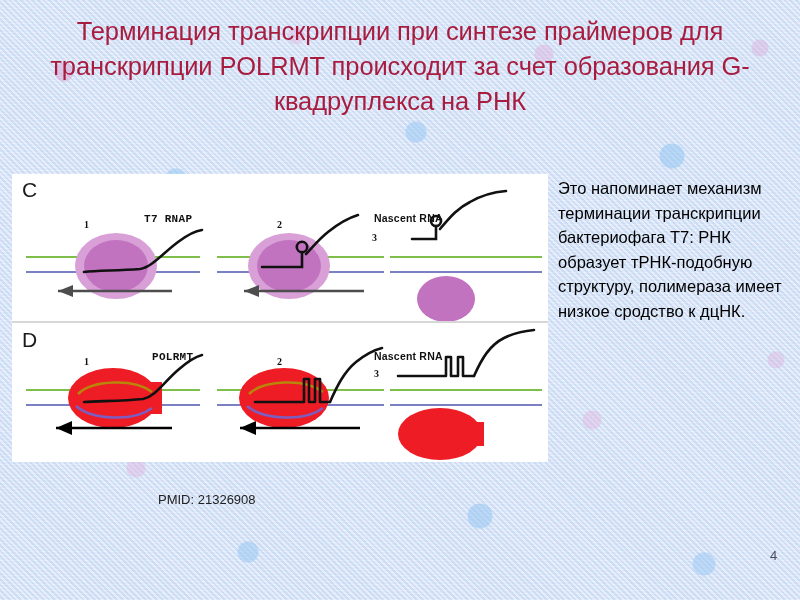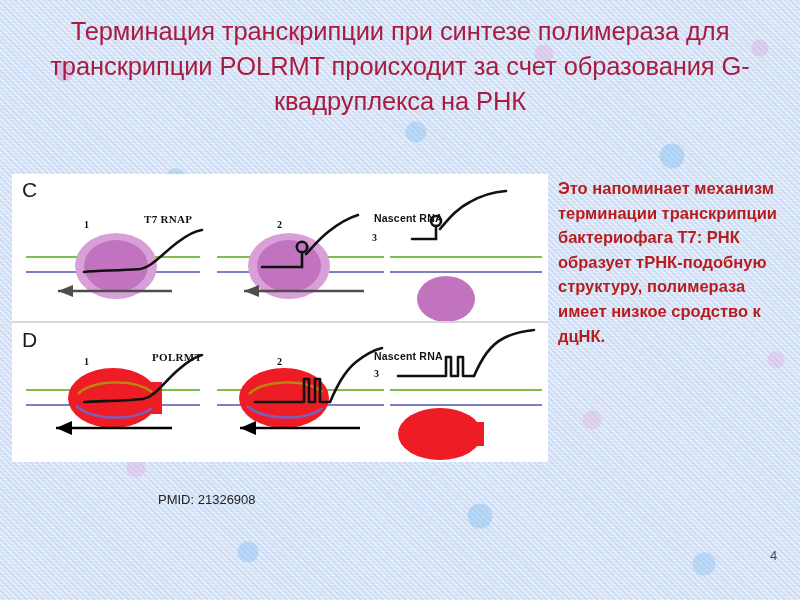--- a/index.html
+++ b/index.html
@@ -74,38 +74,38 @@
   }
   .step-num {
     position: absolute;
     font-size: 10px; font-weight: 700; color: #111;
     font-family: "Liberation Serif", serif;
   }
   .enz-label {
     position: absolute;
     font-size: 11px; font-weight: 700; color: #111;
     letter-spacing: .3px;
-    font-family: Liberation Serif, serif;
+    font-family: Liberation Mono, monospace;
   }
   .rna-label {
     position: absolute;
     font-size: 10.5px; font-weight: 700; color: #111;
     letter-spacing: .2px;
     font-family: "Liberation Sans", sans-serif;
   }
   .svg-layer { position: absolute; left:0; top:0; }
 
   
   #body-text {
     position: absolute;
     left: 558px; top: 176px; width: 238px;
     font-size: 16.5px;
     line-height: 24.6px;
-    color: #b91c1c;
-    font-weight: 700;
+    color: #000000;
+    font-weight: 400;
   }
 
   
   #pmid {
     position: absolute;
     left: 118px; top: 492px;
     font-size: 13px; color: #222; margin-left: 40px;
   }
 
   
@@ -113,21 +113,21 @@
     position: absolute;
     left: 770px; top: 548px;
     font-size: 13px; color: #4a4a5a;
   }
 </style>
 </head>
 <body>
 
 <div id="slide-bg"></div>
 
-<div id="title">Терминация транскрипции при синтезе полимераза для транскрипции POLRMT происходит за счет образования G-квадруплекса на РНК</div>
+<div id="title">Терминация транскрипции при синтезе праймеров для транскрипции POLRMT происходит за счет образования G-квадруплекса на РНК</div>
 
 <div id="figure-panel">
 
   <div class="panel" id="panel-c">
     <div class="panel-letter">C</div>
     <div class="step-num" style="left:72px; top:45px;">1</div>
     <div class="step-num" style="left:265px; top:45px;">2</div>
     <div class="step-num" style="left:360px; top:58px;">3</div>
     <div class="enz-label" style="left:132px; top:39px;">T7 RNAP</div>
     <div class="rna-label" style="left:362px; top:38px;">Nascent RNA</div>

